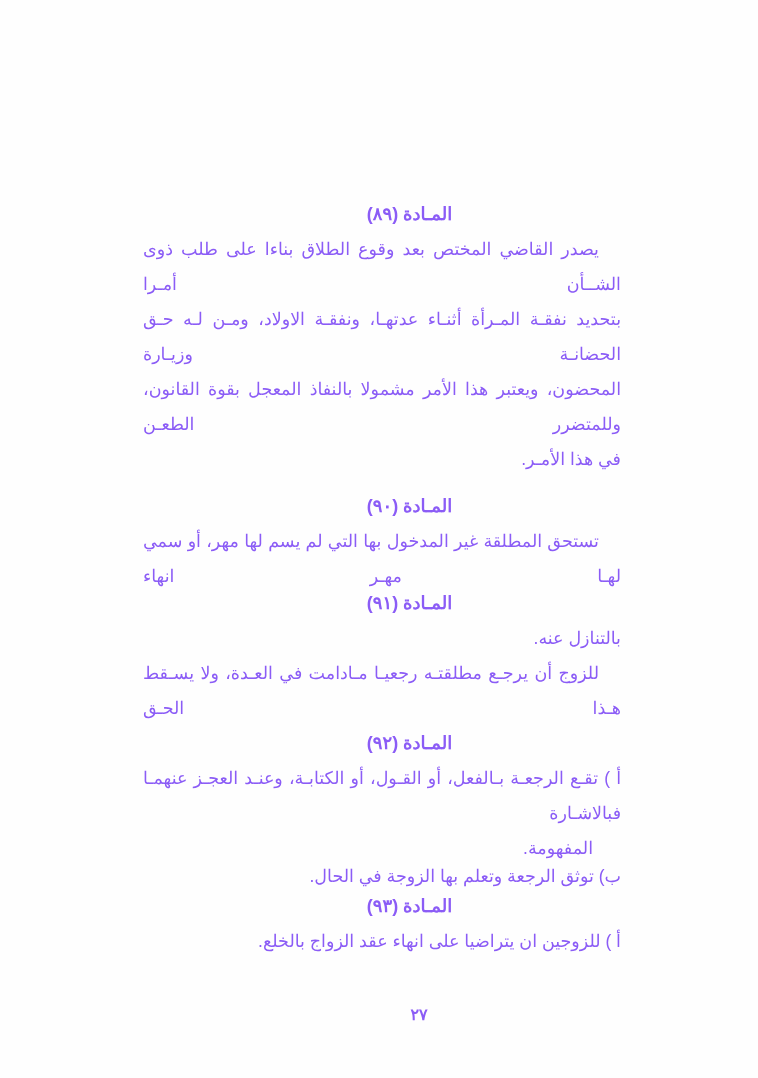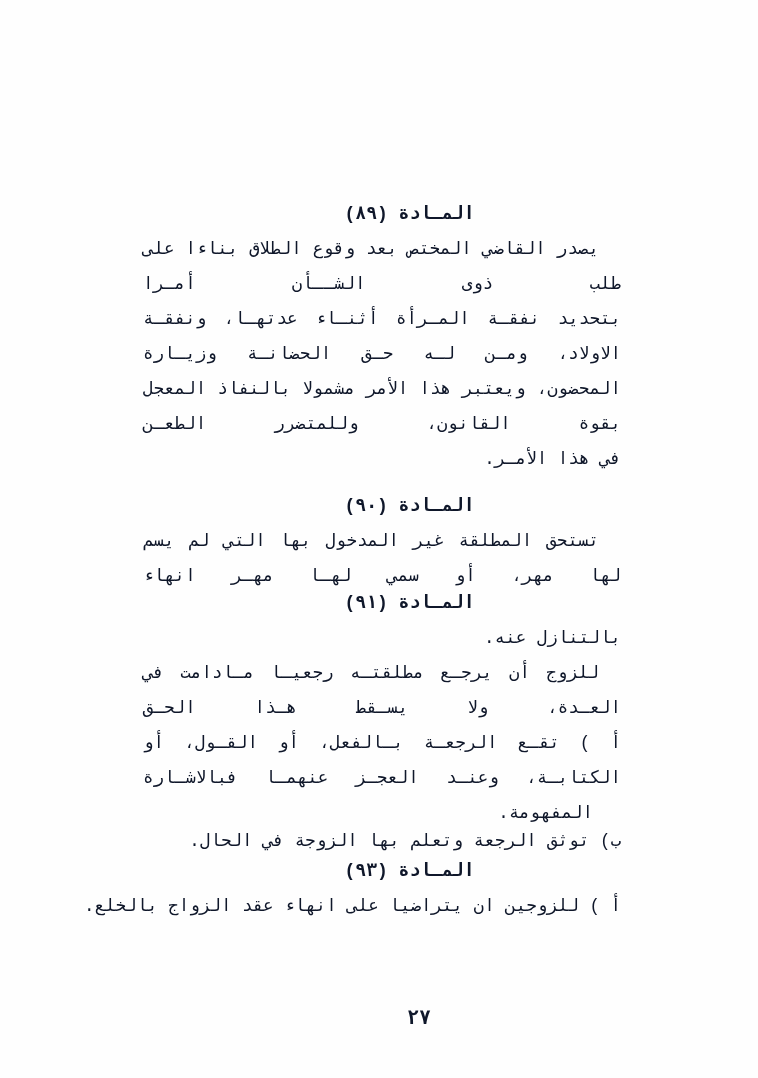--- a/index.html
+++ b/index.html
@@ -7,22 +7,22 @@
     padding: 0;
     background: #e8e8e8;
   }
   .page {
     position: relative;
     width: 758px;
     height: 1078px;
     margin: 0 auto;
     background: #fefefe;
     overflow: hidden;
-    font-family: Liberation Mono, monospace;
-    color: #0f172a;
+    font-family: Liberation Sans, sans-serif;
+    color: #8b5cf6;
   }
   .column {
     position: absolute;
     top: 197px;
     left: 143px;
     width: 478px;
     direction: rtl;
     font-size: 17.5px;
   }
   .line {
@@ -75,21 +75,21 @@
   }
   .page-number {
     position: absolute;
     top: 1005px;
     left: 0;
     width: 100%;
     text-align: center;
     padding-left: 80px; 
     box-sizing: border-box;
     font-weight: 700;
-    font-size: 20px;
+    font-size: 16px;
     direction: rtl;
   }
 </style>
 </head>
 <body>
 
 <div class="page">
   <div class="column">
 
     <section>
@@ -105,20 +105,21 @@
       <div class="line just indent">تستحق المطلقة غير المدخول بها التي لم يسم لها مهر، أو سمي لهـا مهـر انهاء</div>
     </section>
 
     <section>
       <div class="art-header h91">المـادة (٩١)</div>
       <div class="line">بالتنازل عنه.</div>
       <div class="line just indent">للزوج أن يرجـع مطلقتـه رجعيـا مـادامت في العـدة، ولا يسـقط هـذا الحـق</div>
     </section>
 
     <section>
+      <div class="art-header h92">المـادة (٩٢)</div>
       <div class="line just">أ ) تقـع الرجعـة بـالفعل، أو القـول، أو الكتابـة، وعنـد العجـز عنهمـا فبالاشـارة</div>
       <div class="line cont-indent">المفهومة.</div>
       <div class="line lb92">ب)  توثق الرجعة وتعلم بها الزوجة في الحال.</div>
     </section>
 
 
     <section>
       <div class="art-header h93">المـادة (٩٣)</div>
       <div class="line">أ ) للزوجين ان يتراضيا على انهاء عقد الزواج بالخلع.</div>
 

